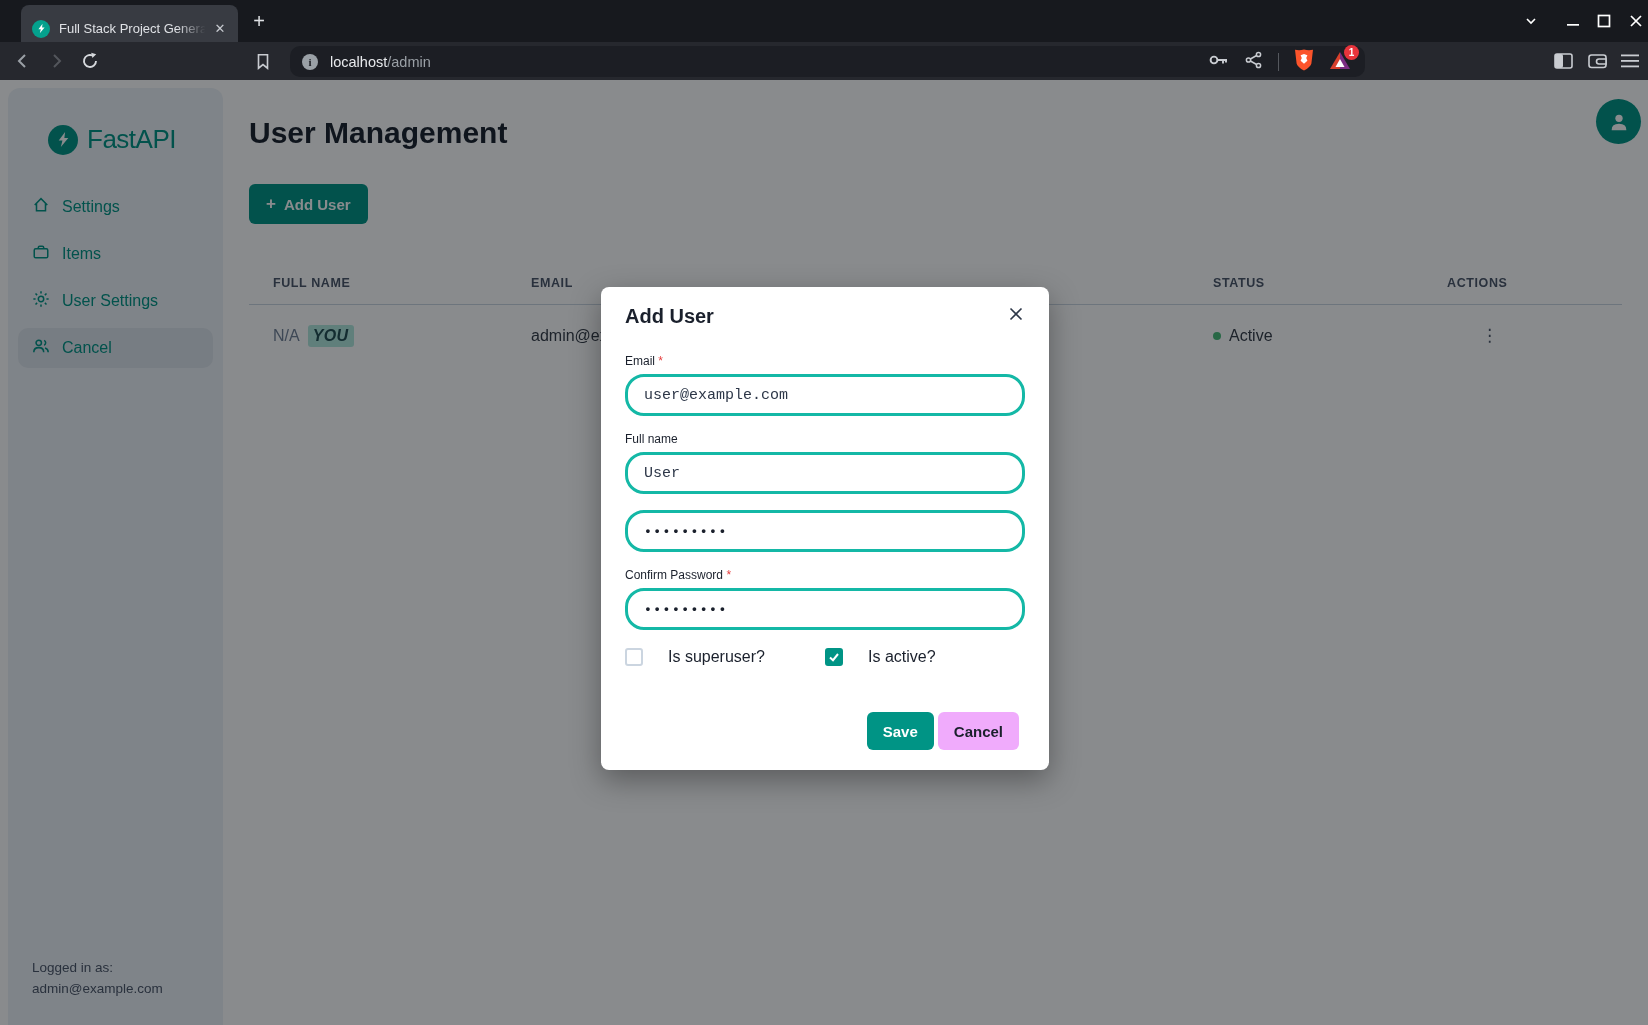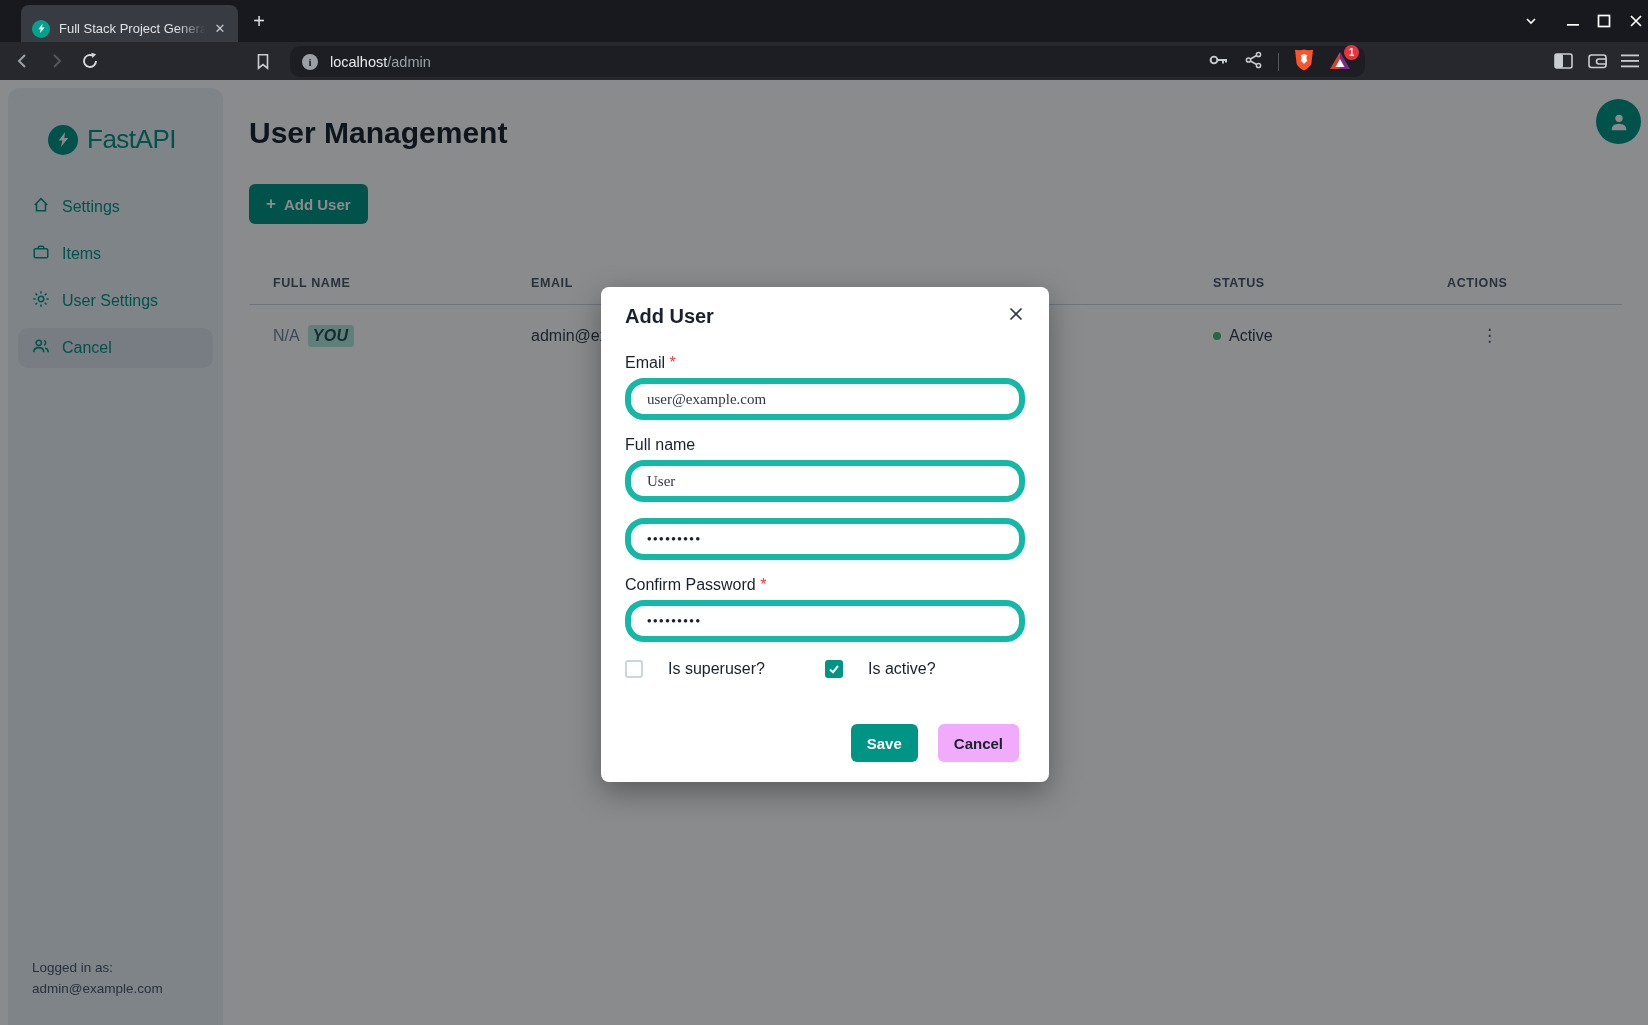--- a/index.html
+++ b/index.html
@@ -76,35 +76,35 @@
   .avatar { position:absolute; top:19px; right:7px; width:45px; height:45px; border-radius:50%;
             background:#009485; display:flex; align-items:center; justify-content:center; }
 
   
   .modal { position:absolute; left:601px; top:207px; width:448px; z-index:60; background:#FFFFFF;
            border-radius:8px; box-shadow:0 10px 30px rgba(0,0,0,0.35); padding:18px 24px 20px 24px; }
   .modal-title { color:#1A202C; font-size:20px; font-weight:700; margin-bottom:26px; }
   .modal-close { position:absolute; top:14px; right:20px; width:26px; height:26px; display:flex;
                  align-items:center; justify-content:center; color:#2D3748; border-radius:6px; }
   .field { margin-bottom:16px; }
-  .field label { display:block; color:#1A202C; font-size:16px; margin-bottom:6px; }
+  .field label { display:block; color:#1A202C; font-size:12px; margin-bottom:6px; }
   .req { color:#E53E3E; }
-  .field input { width:100%; height:42px; border:6px solid #14b8a6; border-radius:19px; padding:0 16px;
+  .field input { width:100%; height:42px; border:3px solid #14b8a6; border-radius:19px; padding:0 16px;
                  font-size:15px; color:#2D3748; outline:none; background:#fff;
-                 font-family:Liberation Serif, serif; }
+                 font-family:Liberation Mono, monospace; }
   .field input.pw { font-size:13px; letter-spacing:1.5px; font-weight:700; color:#1A202C; }
   .check-row { display:flex; margin:18px 0 0 0; }
   .check-col { width:50%; display:flex; align-items:center; gap:25px; }
   .checkbox { width:18px; height:18px; border:2px solid #CBD5E0; border-radius:3px; background:#fff;
               display:flex; align-items:center; justify-content:center; flex:0 0 18px; }
   .checkbox svg { display:none; }
   .checkbox.checked { background:#009485; border-color:#009485; }
   .checkbox.checked svg { display:block; }
   .check-label { color:#1A202C; font-size:16px; }
-  .modal-footer { display:flex; justify-content:flex-end; gap:20px; margin-top:46px; padding-right:6px; }
+  .modal-footer { display:flex; justify-content:flex-end; gap:4px; margin-top:46px; padding-right:6px; }
   .btn { height:38px; border:none; border-radius:6px; font-size:15px; font-weight:700; padding:0 16px;
          font-family:"Liberation Sans","DejaVu Sans",sans-serif; }
   .btn.save { background:#009485; color:#FFFFFF; }
   .btn.cancel { background:#f0abfc; color:#1A202C; }
 </style>
 </head>
 <body>
 
 <div class="tabstrip">
   <div class="tab">

